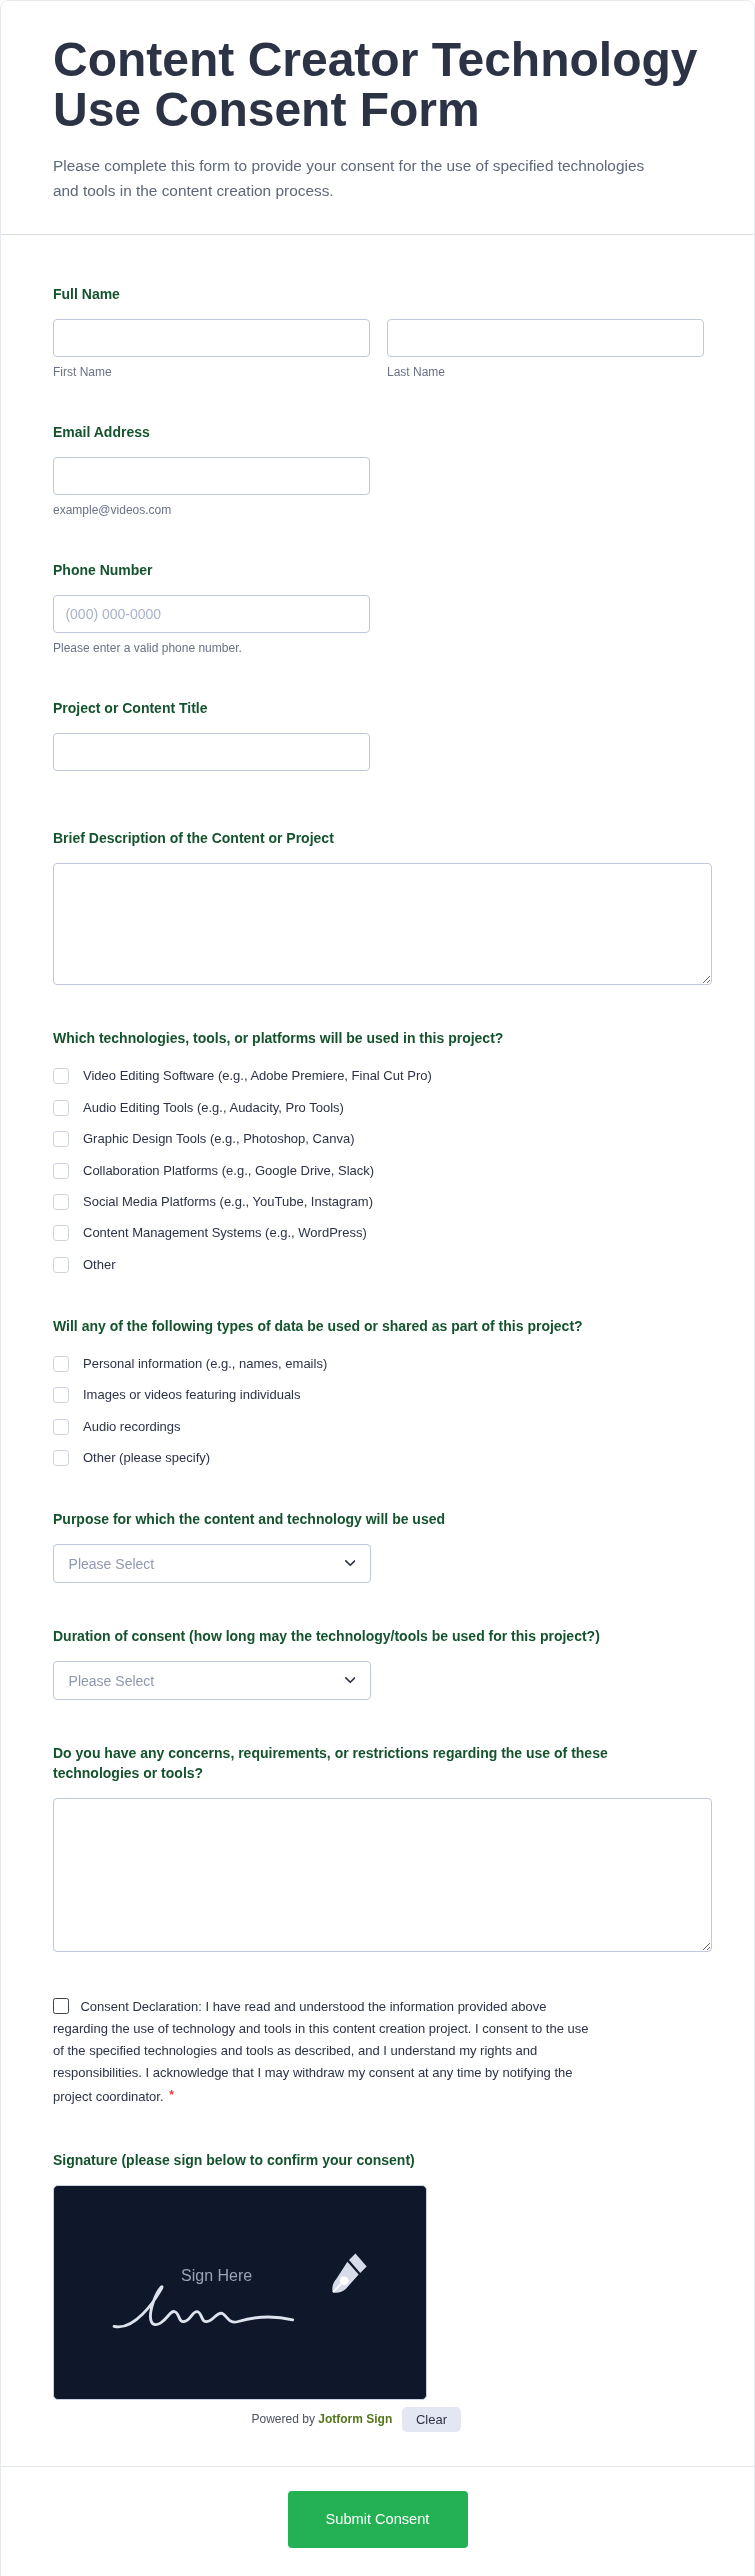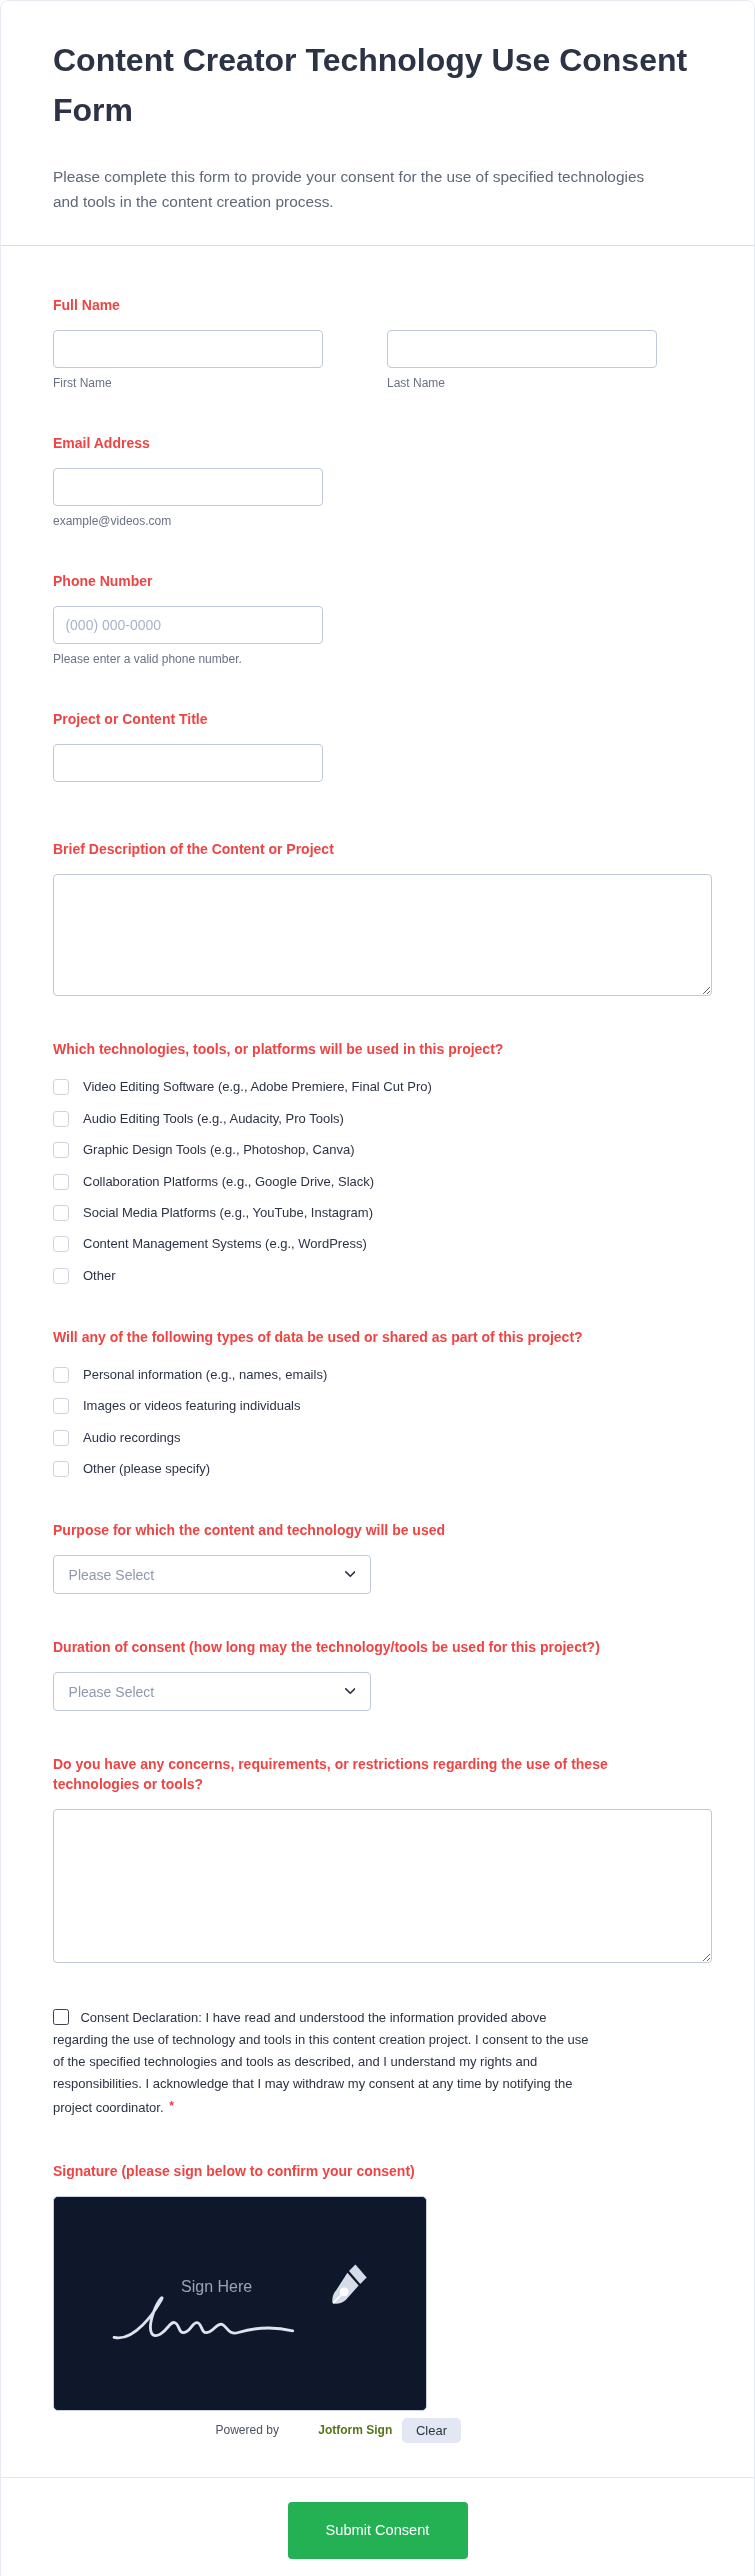--- a/index.html
+++ b/index.html
@@ -6,38 +6,38 @@
   html,body { background:#ffffff; }
   body {
     width:755px;
     font-family:"Liberation Sans", sans-serif;
     color:#2c3345;
   }
   .page { width:755px; background:#fff; border:0.8px solid #e8eaf2; border-radius:8px; overflow:hidden; }
 
   
   .header { padding:34px 52px 31px 52px; background:#fff; }
-  .title { font-size:32px; line-height:50px; font-weight:700; color:#2c3345; max-width:666px; margin-bottom:29px; }
+  .title { font-size:48px; line-height:50px; font-weight:700; color:#2c3345; max-width:666px; margin-bottom:18px; }
   .subtitle { font-size:15.4px; line-height:25px; color:#5e6878; max-width:617px; }
   .hdr-divider { border-bottom:0.8px solid #dadeea; }
 
   
   .form-body { padding:50px 45px 0 52px; }
   .field { margin-bottom:44px; }
-  .field-label { font-size:14px; font-weight:600; color:#ef4444; margin-bottom:14.6px; line-height:19.5px; max-width:633px; }
+  .field-label { font-size:14px; font-weight:600; color:#14532d; margin-bottom:14.6px; line-height:19.5px; max-width:633px; }
   .sublabel { margin-top:8px; font-size:12px; color:#6a7285; }
 
   input.text, textarea.text, .select {
     border:0.8px solid #c0c9d9; border-radius:4px; background:#fff;
     font-family:"Liberation Sans", sans-serif; font-size:14px; color:#2c3345;
     outline:none;
   }
   input.text { height:38px; padding:0 11.4px; }
   input.text::placeholder, textarea.text::placeholder { color:#a9b3c9; }
-  .w-half { width:270px; }
+  .w-half { width:317px; }
   .w-full { width:659px; }
 
   .name-row { display:flex; gap:17px; }
   .name-col { width:317px; }
 
   textarea.text { padding:9.7px 11.4px; resize:vertical; display:block; }
   .ta-desc { height:122px; }
   .ta-concerns { height:154px; }
 
   
@@ -67,21 +67,21 @@
   .sig-box {
     width:374px; height:215px; border:0.8px solid #c9d3e6; border-radius:4.9px; background:#0f172a;
     display:flex; align-items:center; justify-content:center; cursor:crosshair;
   }
   .sig-inner { position:relative; width:260px; height:89px; margin-top:8px; }
   .sign-here { position:absolute; top:14.6px; left:71px; font-size:16px; color:#9aa3b8; }
   .sig-squiggle { position:absolute; left:0; top:32px; }
   .sig-pen { position:absolute; right:0; top:0; }
   .sig-meta { width:408px; display:flex; justify-content:flex-end; align-items:center; gap:9.7px; margin-top:6.5px; }
   .powered { font-size:12px; color:#4a5264; }
-  .powered b { color:#55761c; font-weight:700;margin-left:36px; }
+  .powered b { color:#55761c; font-weight:700; }
   .clear-btn {
     background:#e3e7f4; border:none; border-radius:4.9px; padding:4.9px 14px;
     font-family:"Liberation Sans", sans-serif; font-size:13px; color:#2c3345; cursor:pointer;
   }
 
   
   .footer-divider { border-bottom:0.8px solid #e3e6ef; margin-top:34px; }
   .submit-area { padding:24px 0 41px 0; display:flex; justify-content:center; }
   .submit-btn {
     background:#23b154; color:#fff; border:none; border-radius:4px;

